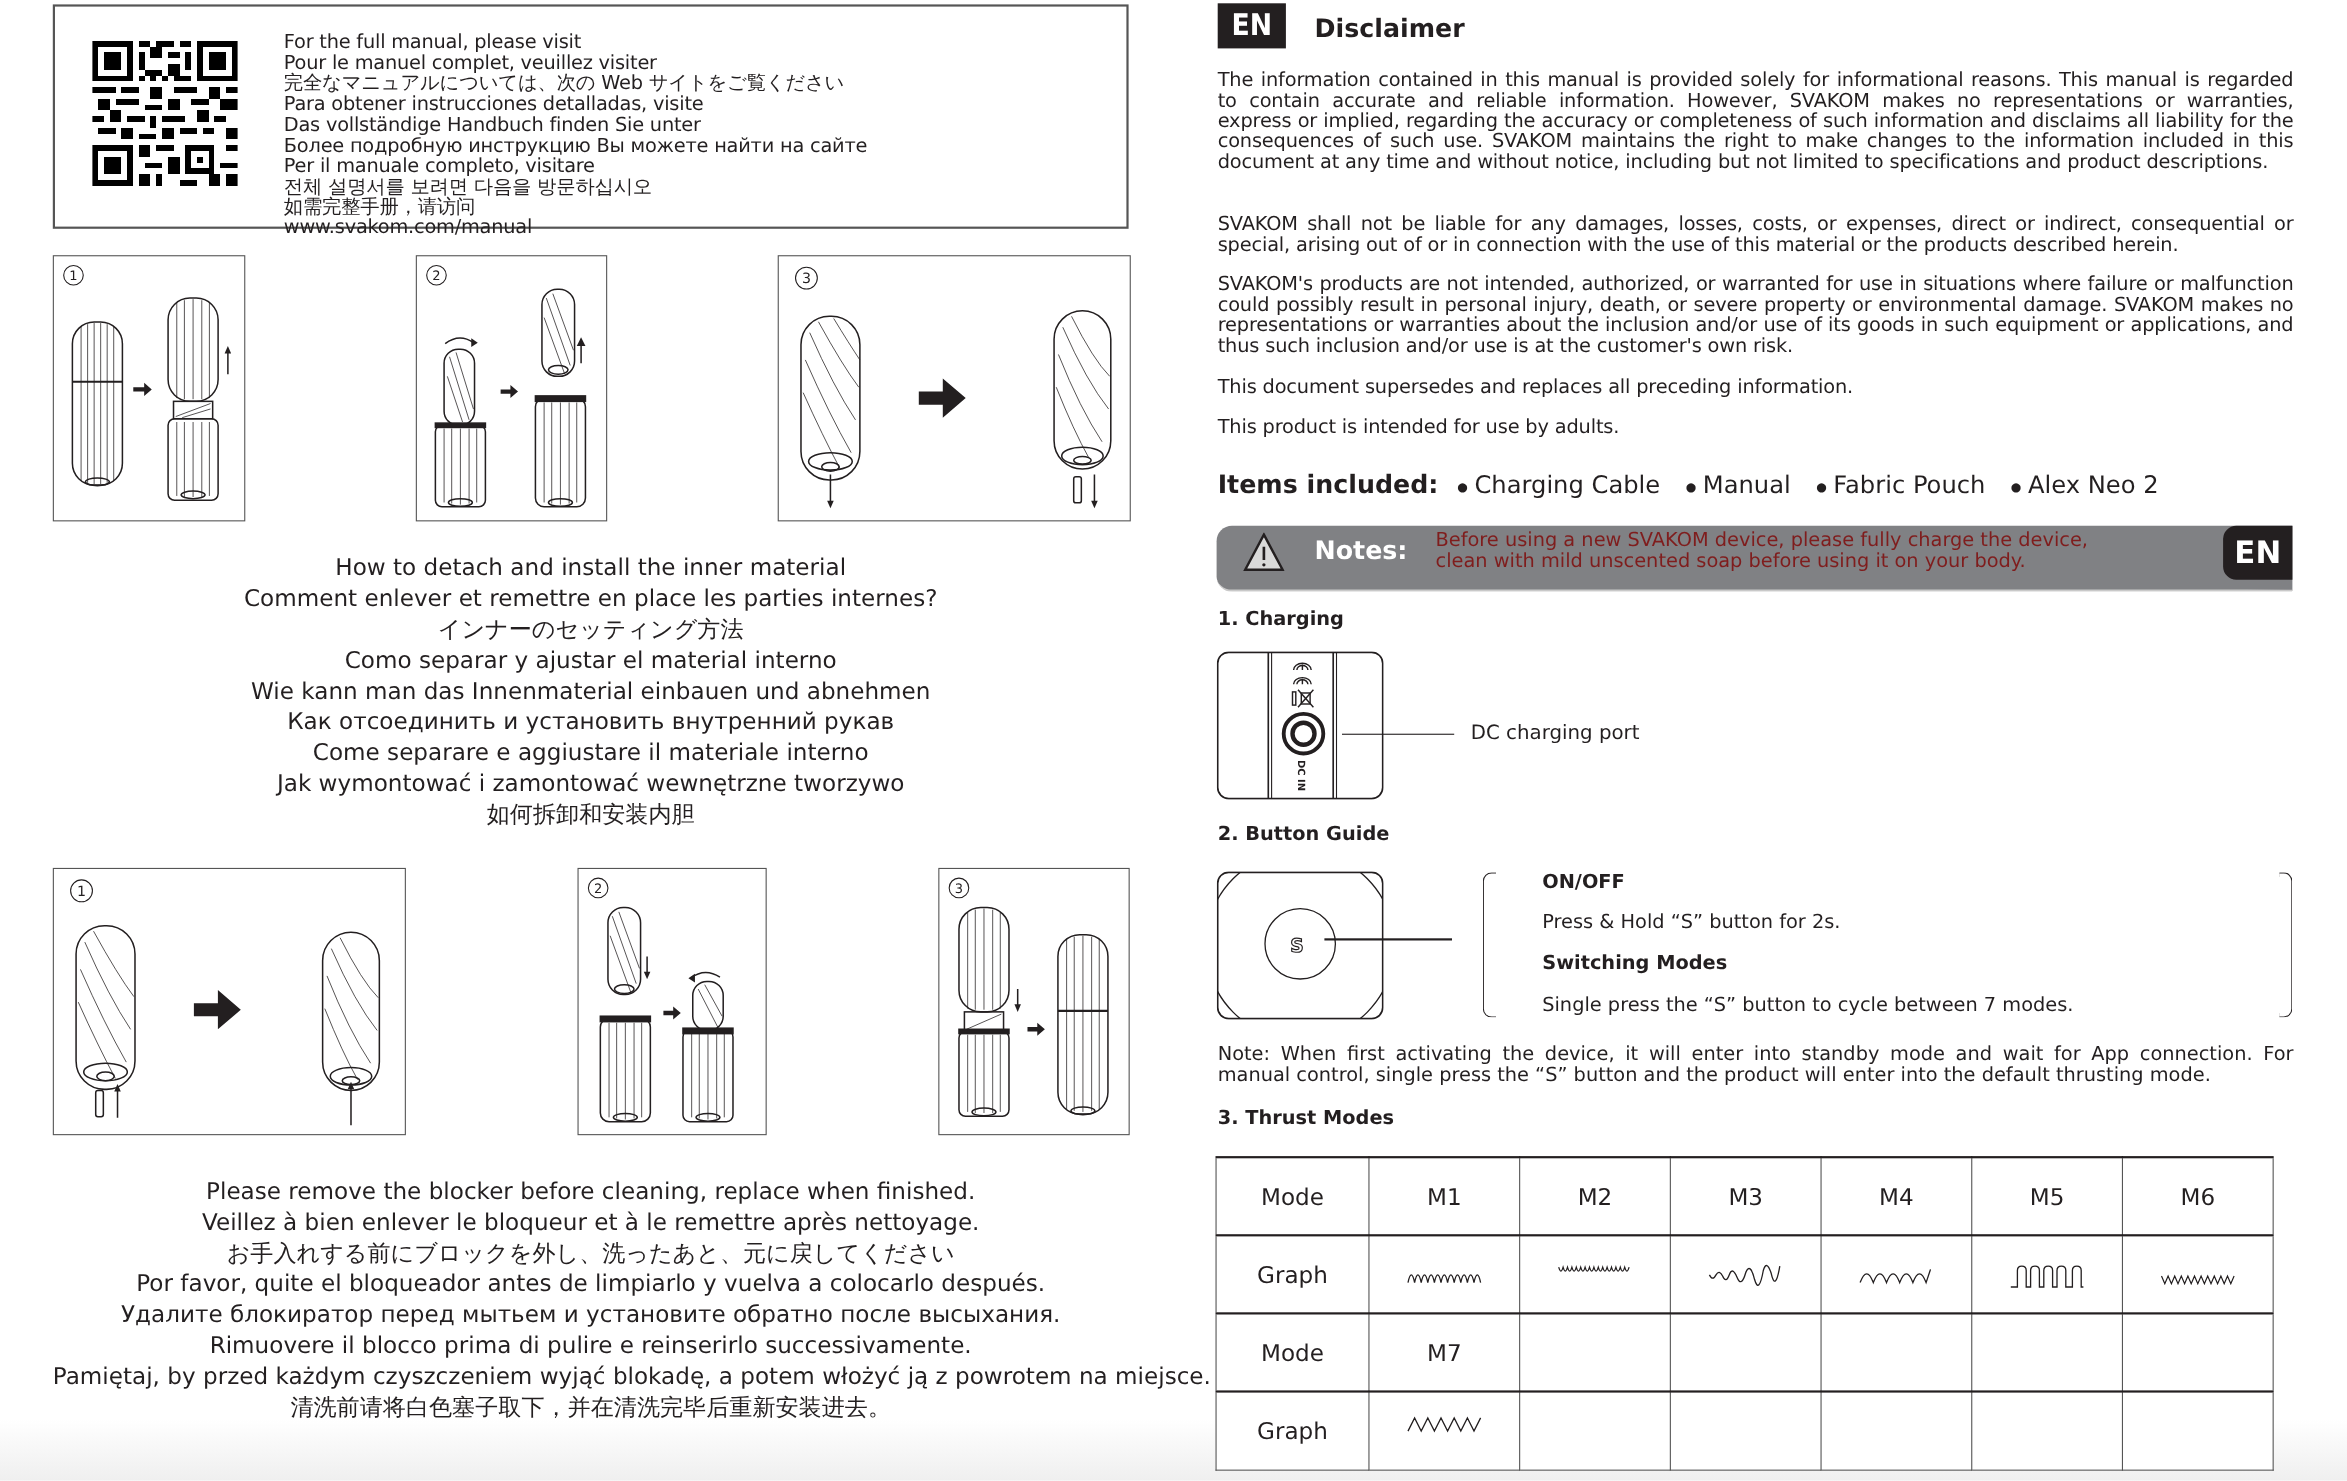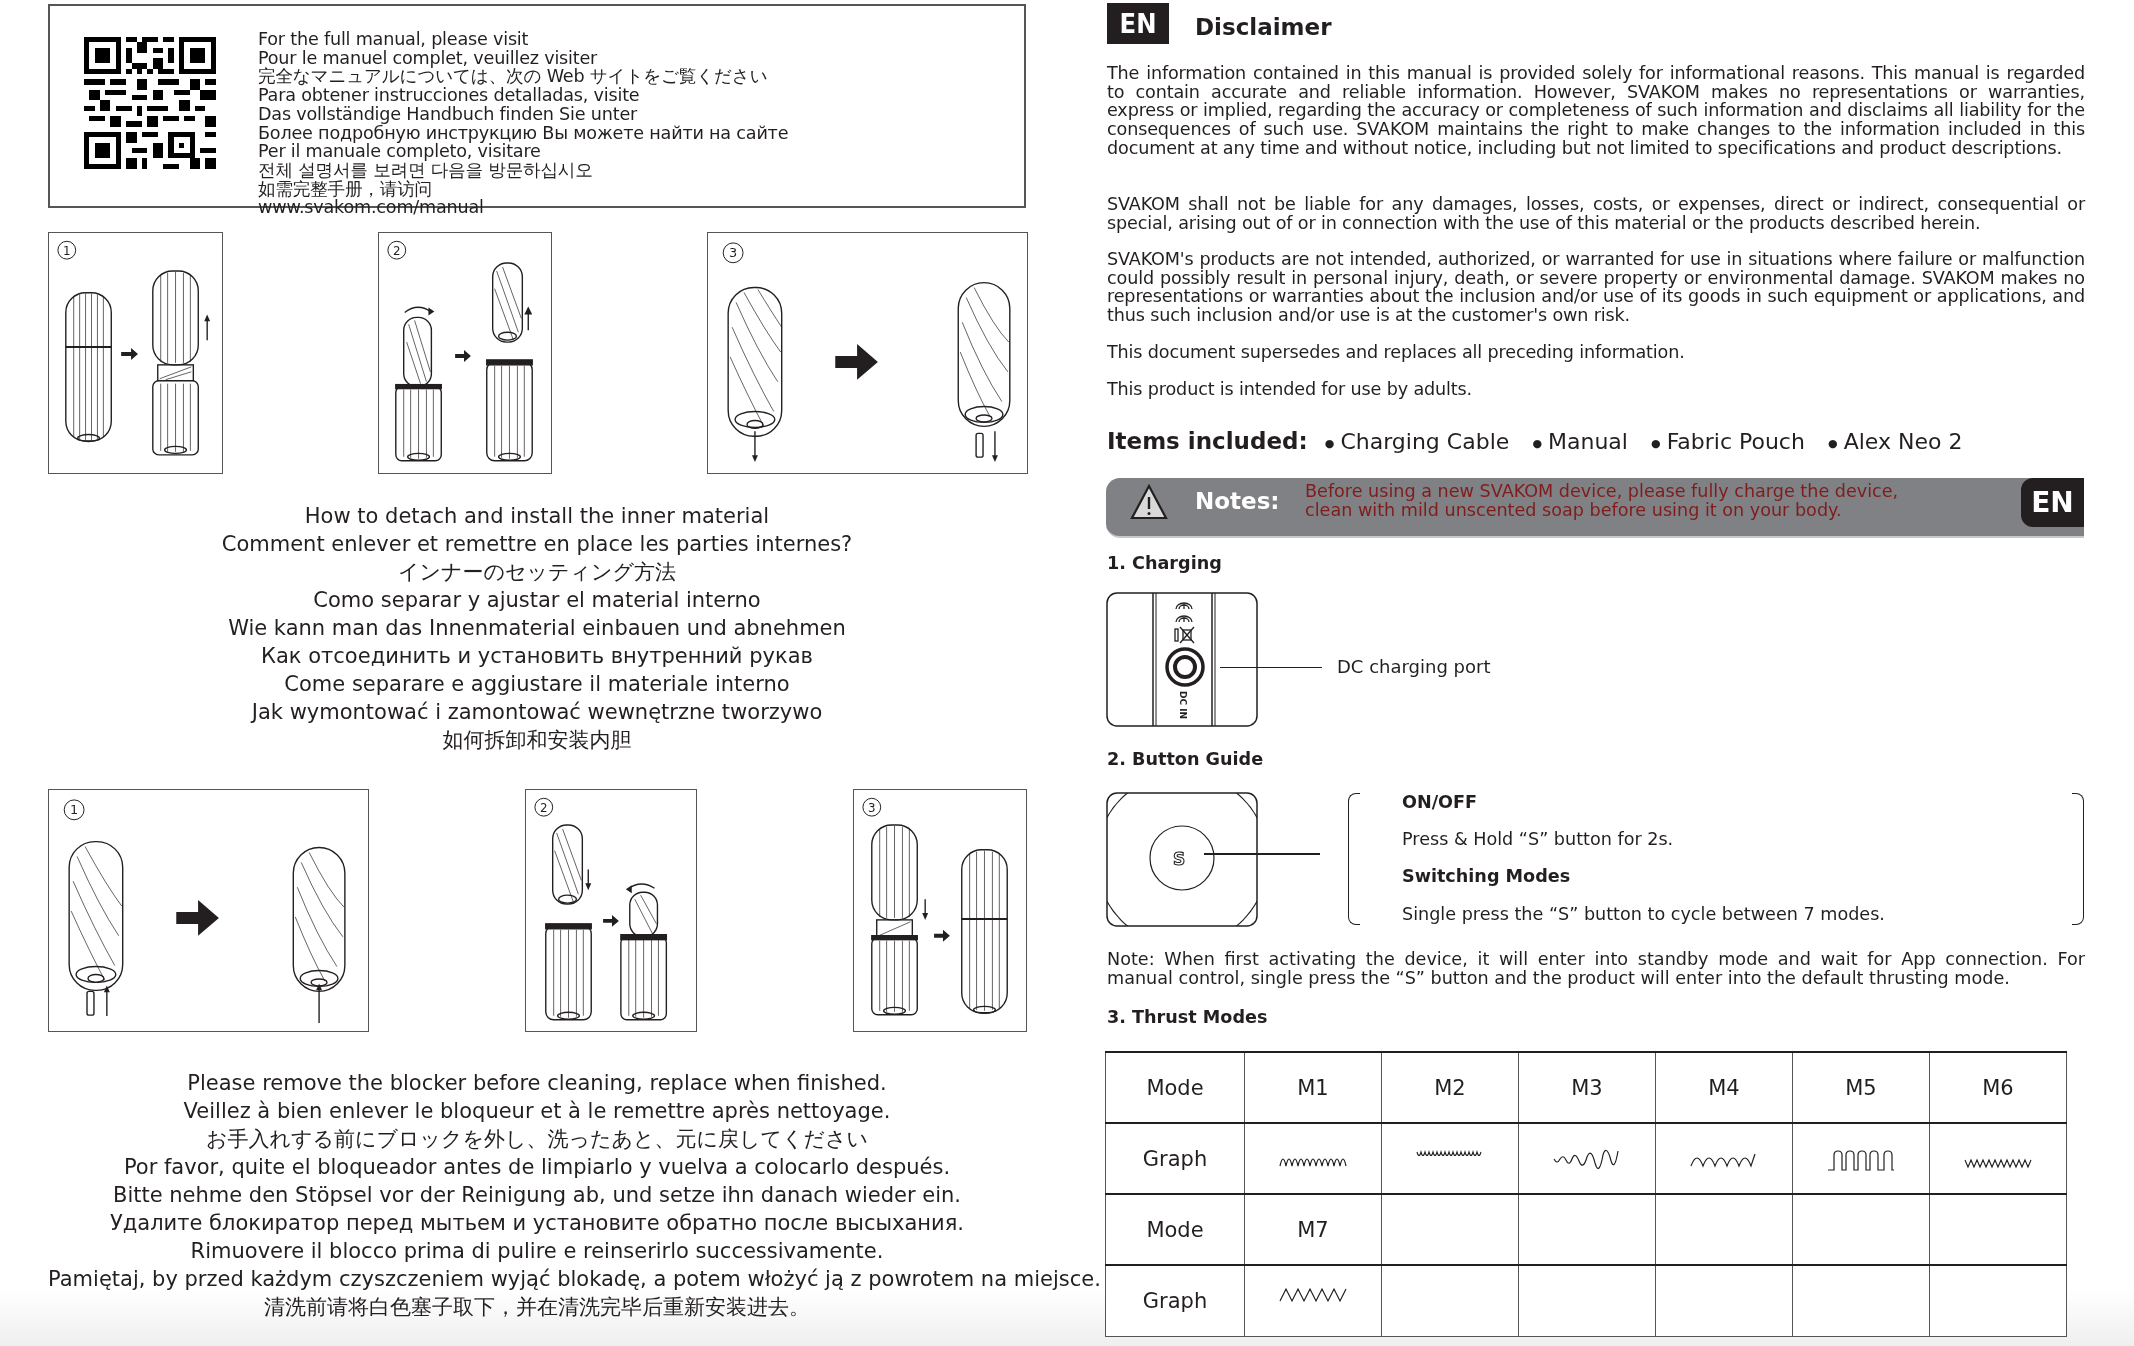--- a/index.html
+++ b/index.html
@@ -382,21 +382,20 @@
       <ellipse cx="132" cy="222" rx="11" ry="3.5"></ellipse>
     </g>
   </svg>
 </div>
 
 <div class="center-text blocker-list">
   <div>Please remove the blocker before cleaning, replace when finished.</div>
   <div>Veillez à bien enlever le bloqueur et à le remettre après nettoyage.</div>
   <div>お手入れする前にブロックを外し、洗ったあと、元に戻してください</div>
   <div>Por favor, quite el bloqueador antes de limpiarlo y vuelva a colocarlo después.</div>
-  <div>Bitte nehme den Stöpsel vor der Reinigung ab, und setze ihn danach wieder ein.</div>
   <div>Удалите блокиратор перед мытьем и установите обратно после высыхания.</div>
   <div>Rimuovere il blocco prima di pulire e reinserirlo successivamente.</div>
   <div>Pamiętaj, by przed każdym czyszczeniem wyjąć blokadę, a potem włożyć ją z powrotem na miejsce.</div>
   <div>清洗前请将白色塞子取下，并在清洗完毕后重新安装进去。</div>
 </div>
 
 <div class="abs en-badge">EN</div>
 <div class="abs disclaimer-title">Disclaimer</div>
 
 <div class="abs disc" style="top:64px;">

